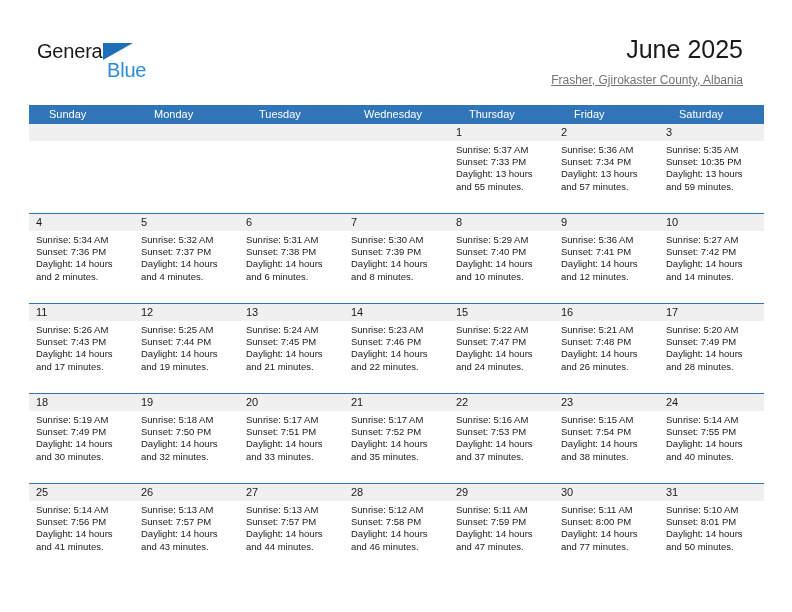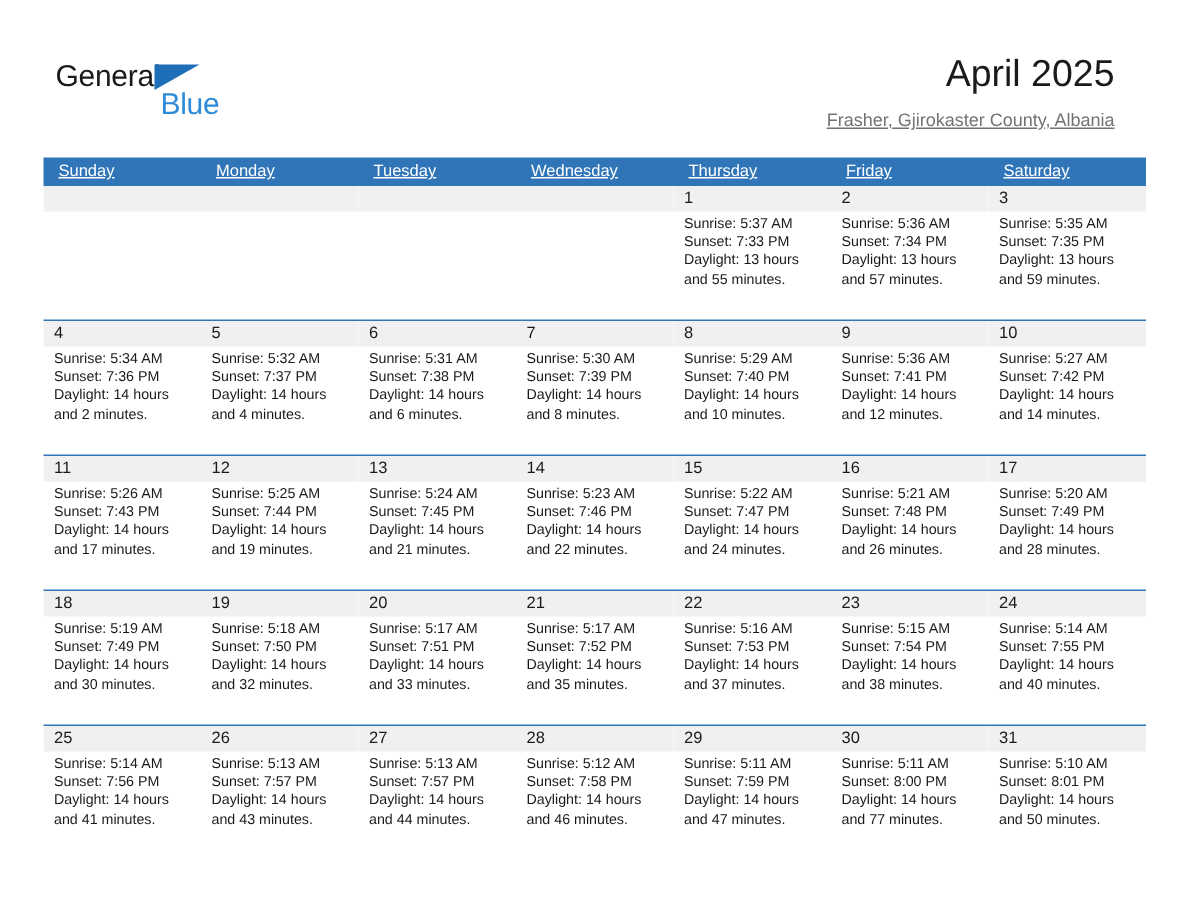--- a/index.html
+++ b/index.html
@@ -96,25 +96,24 @@
   .dow-row {
     display: flex;
     background: #3075B8;
     height: 19px;
   }
   .dow-cell {
     flex: 1 1 0;
     color: #ffffff;
     font-size: 11px;
     line-height: 19px;
-    padding-left: 10px;
+    padding-left: 20px;
     box-sizing: border-box;
     white-space: nowrap;
     overflow: hidden;
-    text-decoration: underline;
   }
   .week {
     position: relative;
     border-top: 1px solid #3075B8;
   }
   .week:first-of-type {
     border-top: none;
   }
   .week-inner {
     display: flex;
@@ -160,21 +159,21 @@
 
 <div class="page">
 
   <div class="header">
     <div class="logo">
       <span class="logo-general">General</span>
       <span class="logo-triangle"></span>
       <span class="logo-blue">Blue</span>
     </div>
     <div class="title-block">
-      <div class="cal-title">April 2025</div>
+      <div class="cal-title">June 2025</div>
       <div class="cal-subtitle">Frasher, Gjirokaster County, Albania</div>
     </div>
   </div>
 
   <div class="calendar">
     <div class="dow-row">
       <div class="dow-cell">Sunday</div>
       <div class="dow-cell">Monday</div>
       <div class="dow-cell">Tuesday</div>
       <div class="dow-cell">Wednesday</div>
@@ -224,21 +223,21 @@
                 <div>Sunset: 7:34 PM</div>
                 <div class="daylight">Daylight: 13 hours and 57 minutes.</div>
               </div>
             </div>
             <div class="day-cell">
               <div class="day-num-band">
                 <span class="day-num">3</span>
               </div>
               <div class="day-body">
                 <div>Sunrise: 5:35 AM</div>
-                <div>Sunset: 7:35 PM</div>
+                <div>Sunset: 10:35 PM</div>
                 <div class="daylight">Daylight: 13 hours and 59 minutes.</div>
               </div>
             </div>
           </div>
         </div>
         <div class="week">
           <div class="week-inner">
             <div class="day-cell">
               <div class="day-num-band">
                 <span class="day-num">4</span>

